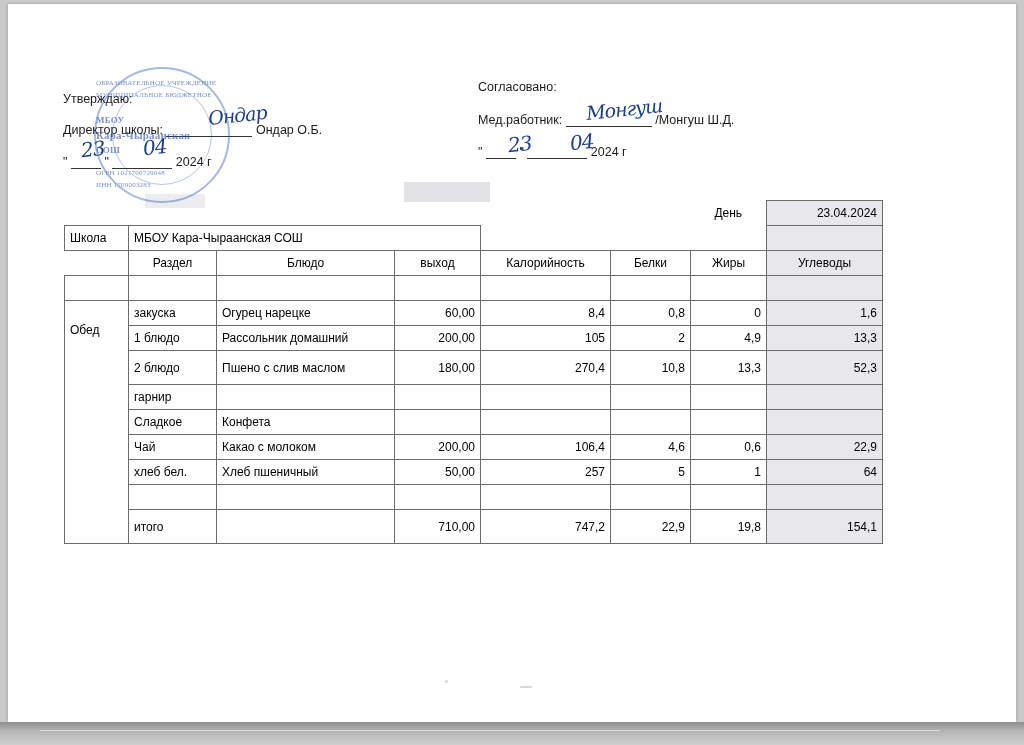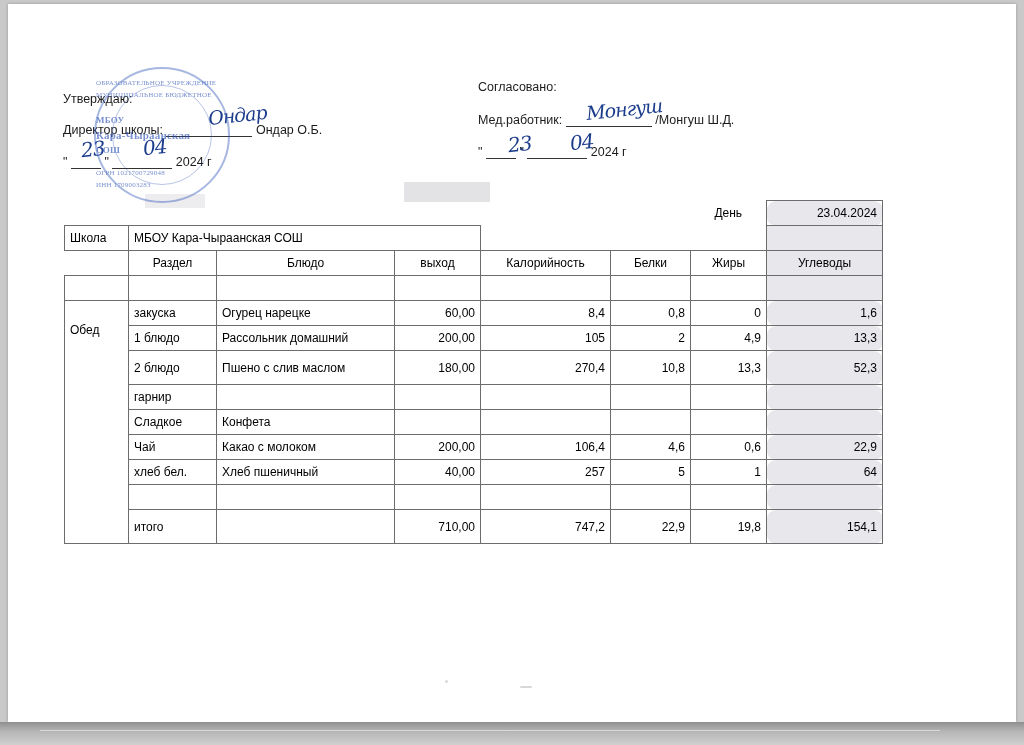--- a/index.html
+++ b/index.html
@@ -138,21 +138,21 @@
     color: #000000;
   }
   table.menu td, table.menu th {
     border: 1px solid #6c6c6c;
     padding: 2px 5px;
     font-weight: normal;
     vertical-align: middle;
     height: 20px;
     background: #ffffff;
   }
-  .c-num { text-align: right; border-radius: 9px; }
+  .c-num { text-align: right; }
   .c-left { text-align: left; }
   .shaded { background: #e8e8ec !important; }
   .tall { height: 34px; }
   .thead td { text-align: center; }
   .day-label { text-align: center; font-weight: normal; }
 
   .col-a { width: 64px; }
   .col-b { width: 88px; }
   .col-c { width: 178px; }
   .col-d { width: 86px; }
@@ -337,21 +337,21 @@
         <td class="c-num">200,00</td>
         <td class="c-num">106,4</td>
         <td class="c-num">4,6</td>
         <td class="c-num">0,6</td>
         <td class="c-num shaded">22,9</td>
       </tr>
 
       <tr>
         <td class="c-left">хлеб бел.</td>
         <td class="c-left">Хлеб пшеничный</td>
-        <td class="c-num">40,00</td>
+        <td class="c-num">50,00</td>
         <td class="c-num">257</td>
         <td class="c-num">5</td>
         <td class="c-num">1</td>
         <td class="c-num shaded">64</td>
       </tr>
 
       <tr>
         <td class="c-left"></td>
         <td class="c-left"></td>
         <td class="c-num"></td>

